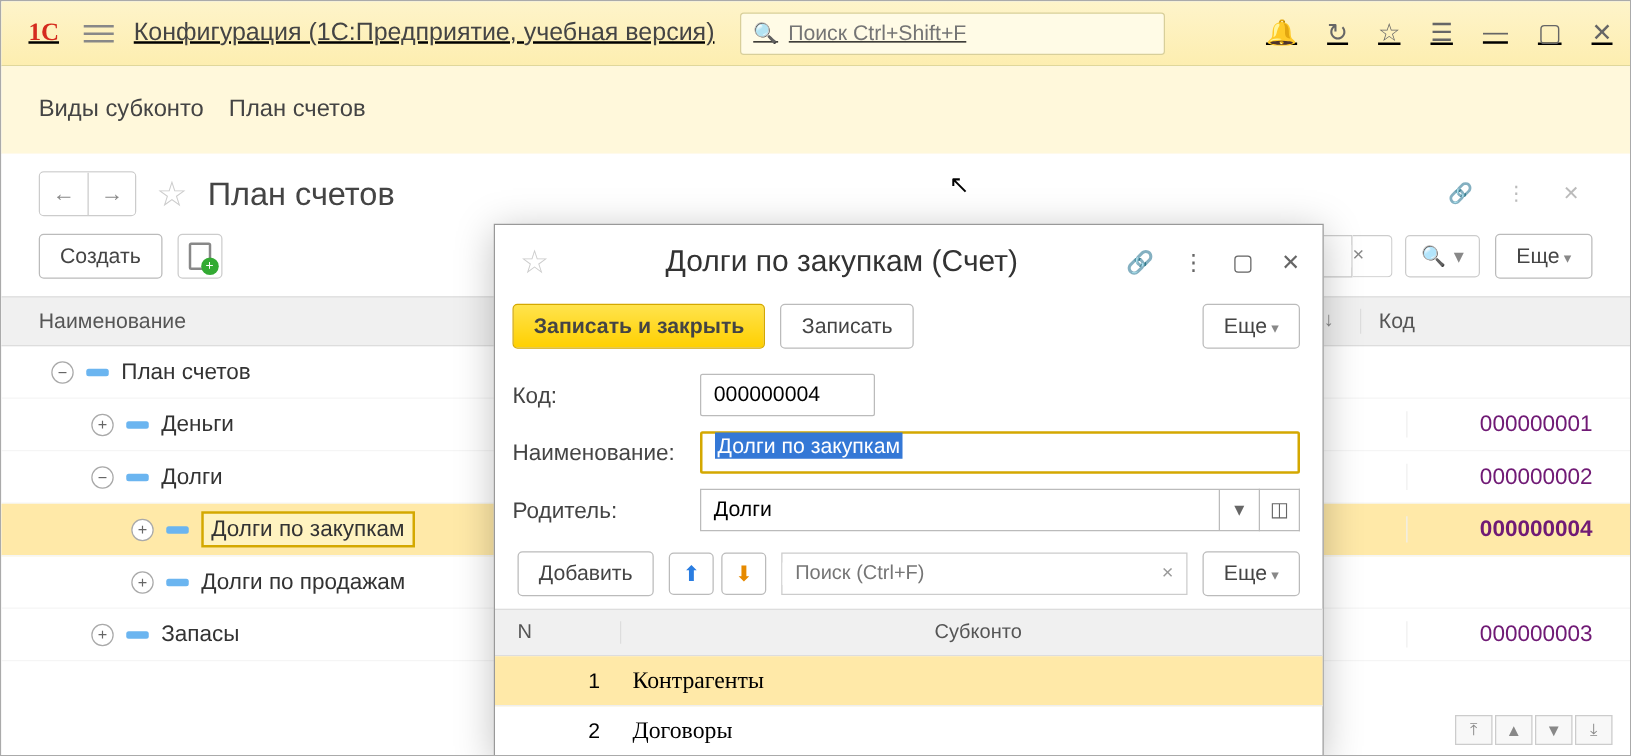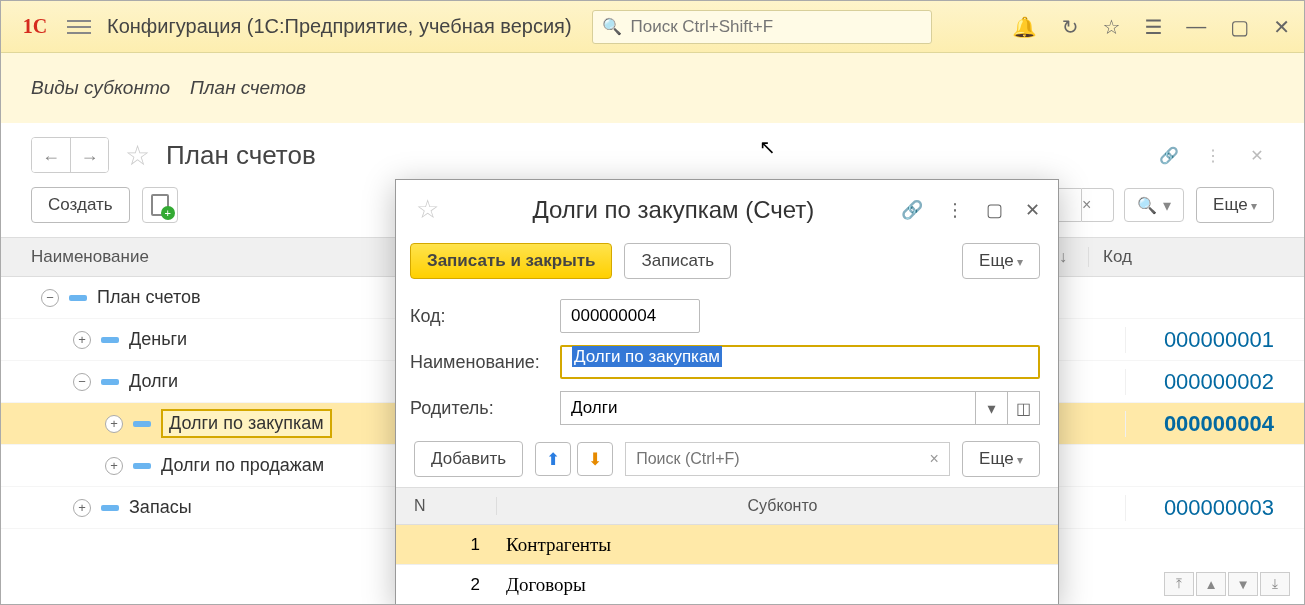--- a/index.html
+++ b/index.html
@@ -1,33 +1,33 @@
 <!DOCTYPE html>
 <html><head>
 <meta charset="utf-8">
 <style>
 * { box-sizing: border-box; margin: 0; padding: 0; font-family: Arial, sans-serif; }
 body { background: #fff; width: 1305px; height: 605px; position: relative; overflow: hidden; border: 1px solid #aaa; }
 
 
-.titlebar { height: 52px; background: linear-gradient(#fef4ca, #fdeeb0); display: flex; align-items: center; padding: 0 10px; border-bottom: 1px solid #e0d79a; }
+.titlebar { height: 52px; background: linear-gradient(#fef4ca, #fdeeb0); display: flex; align-items: center; padding: 0 10px; border-bottom: 1px solid #e0d79a; text-decoration: underline; }
 .logo { width: 48px; height: 30px; margin-right: 8px; display:flex; align-items:center; justify-content:center; }
 .logo-text { color:#d52b1e; font-weight:bold; font-size:20px; font-family: Georgia, serif;}
 .menu-icon { width: 24px; height: 24px; display: flex; flex-direction: column; justify-content: center; gap: 4px; margin-right: 16px; cursor:pointer;}
 .menu-icon div { height: 2px; background: #888; }
 .app-title { font-size: 20px; color: #444; margin-right: 20px; }
 .search-global { flex: 0 0 340px; height: 34px; border: 1px solid #d8cf9a; background: #fffbe6; display: flex; align-items: center; padding: 0 10px; border-radius:3px; }
 .search-global input { border: none; background: transparent; outline: none; font-size: 17px; width: 100%; color:#999; }
 .search-global .sicon { color: #aaa; margin-right: 8px; }
 .title-icons { margin-left: auto; display: flex; align-items: center; gap: 24px; padding-right: 4px;}
 .title-icons .ticon { color: #666; font-size: 20px; cursor:pointer; }
 
 
 .navrow { height: 70px; background: #fff8db; display: flex; align-items: center; padding: 0 30px; gap: 20px; font-size: 19px; color: #444; }
-.navrow span { cursor:pointer;font-style:italic; }
+.navrow span { cursor:pointer; }
 
 
 .main { position: relative; background: #fff; height: calc(100% - 122px); }
 
 
 .list-toolbar { display: flex; align-items: center; padding: 14px 30px 14px 30px; gap: 10px; }
 .nav-arrows { display:flex; border:1px solid #ccc; border-radius:4px; overflow:hidden;}
 .nav-arrows button { width:38px; height:34px; border:none; background:#fff; color:#888; font-size:18px; cursor:pointer;}
 .nav-arrows button + button { border-left:1px solid #ccc;}
 .star { color:#ccc; font-size:28px; margin: 0 6px;}
@@ -52,21 +52,21 @@
 
 .tree-header { display:flex; background:#f0f0f0; border-top:1px solid #ddd; border-bottom:1px solid #ddd; height:40px; align-items:center;}
 .th-name { flex:1; padding-left:30px; font-size:17px; color:#555;}
 .th-sort { width:50px; text-align:center; color:#888;}
 .th-code { width:216px; padding-left:14px; font-size:17px; color:#555; border-left:1px solid #ddd;}
 .tree-body {}
 .tree-row { display:flex; align-items:center; height:42px; border-bottom:1px solid #f5f5f5;}
 .tree-row.selected { background:#ffe9a8;}
 .tree-row.selected .node-label { border:2px solid #d4a800; background:#fff3c0; padding:2px 6px;}
 .tree-cell-name { flex:1; display:flex; align-items:center;}
-.tree-cell-code { width:179px; text-align:right; padding-right:30px; font-size:22px; color:#0369a1; border-left:1px solid #f0f0f0;}
+.tree-cell-code { width:179px; text-align:right; padding-right:30px; font-size:18px; color:#701a75; border-left:1px solid #f0f0f0;}
 .tree-cell-sort { width:50px;}
 .expander { width:18px; height:18px; border:1px solid #aaa; border-radius:50%; display:flex; align-items:center; justify-content:center; font-size:13px; color:#666; margin-right:10px; cursor:pointer; background:#fff;}
 .node-icon { width:18px; height:6px; background:#6bb5f0; border-radius:2px; margin-right:10px;}
 .node-label { font-size:18px; color:#333;}
 
 .scroll-hints { position:absolute; right:14px; bottom:8px; display:flex; gap:2px;}
 .scroll-hints button { width:30px; height:24px; border:1px solid #ccc; background:#f8f8f8; color:#888; cursor:pointer;}
 
 
 .dialog { position:absolute; top:56px; left:394px; width:664px; background:#fff; border:1px solid #999; box-shadow:0 6px 30px rgba(0,0,0,0.25); }

